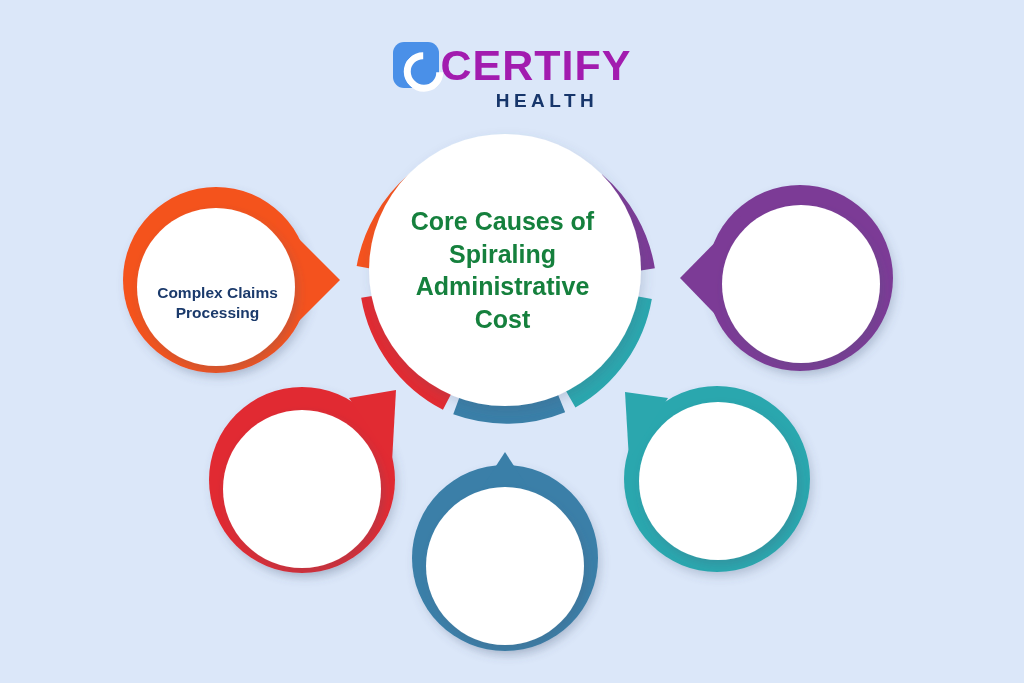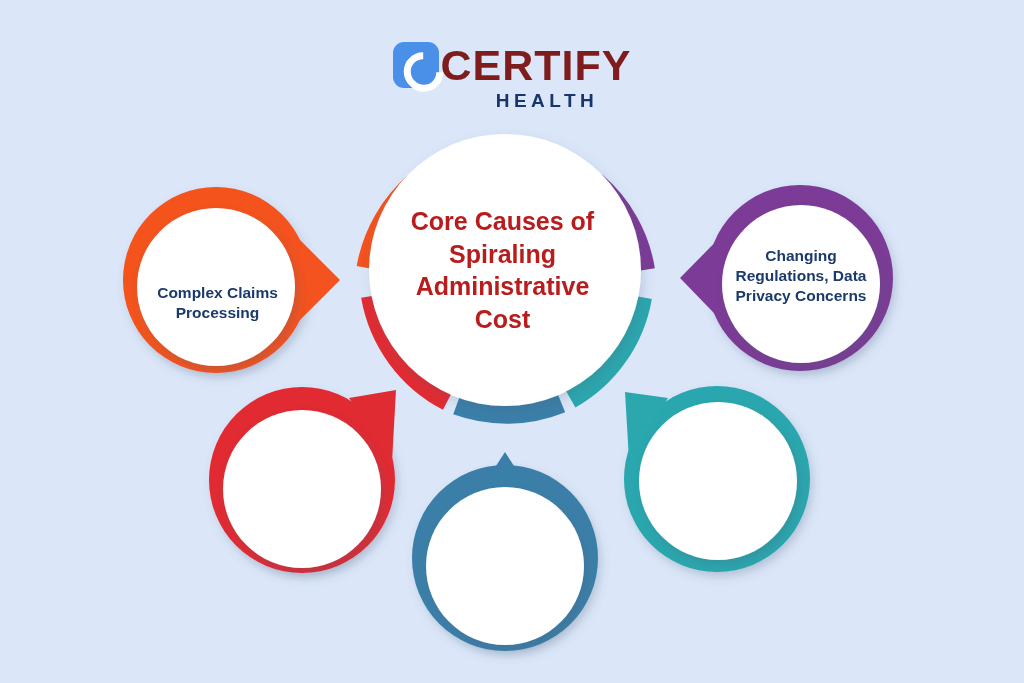--- a/index.html
+++ b/index.html
@@ -55,21 +55,21 @@
     width: 25px;
     height: 26px;
     border: 7px solid #fff;
     border-radius: 50%;
     border-right-color: transparent;
     transform: rotate(-45deg);
   }
   .logo-word {
     font-size: 43px;
     font-weight: bold;
-    color: #7f1d1d;
+    color: #a21caf;
     letter-spacing: 1px;
     line-height: 46px;
     font-family: "Liberation Sans", sans-serif;
   }
   .logo-sub {
     font-size: 19px;
     font-weight: bold;
     color: #17366b;
     letter-spacing: 4.5px;
     margin-top: 2px;
@@ -95,21 +95,21 @@
     font-family: "Liberation Sans", sans-serif;
     pointer-events: none;
   }
 
   .center-label {
     position: absolute;
     left: 385px;
     top: 205px;
     width: 235px;
     text-align: center;
-    color: #b91c1c;
+    color: #15803d;
     font-size: 25px;
     font-weight: bold;
     line-height: 1.3;
     font-family: "Liberation Sans", sans-serif;
   }
 
   .n0 { left: 150px; top: 249px; width: 135px; font-size: 15.5px; margin-top: 34px; }
   .n1 { left: 733px; top: 246px; width: 136px; font-size: 15.5px; }
   .n2 { left: 232px; top: 450px; width: 140px; font-size: 15.5px; }
   .n3 { left: 448px; top: 528px; width: 132px; font-size: 15.5px; }
@@ -197,18 +197,17 @@
                Z"></path>
       <path fill="#2ba7ae" d="M 668 398 L 625 392 L 629 460 Z"></path>
       <circle cx="718" cy="481" r="79" fill="#ffffff" filter="url(#softshadow)"></circle>
     </g>
   </svg>
 
   <div class="center-label">Core Causes of Spiraling Administrative Cost</div>
 
   <div class="node-label n0">Complex Claims Processing</div>
 
-  <div class="node-label n1">Changing Regulations, Data Privacy Concerns</div>
 
 
 
 
 </div>
 
 </body></html>

